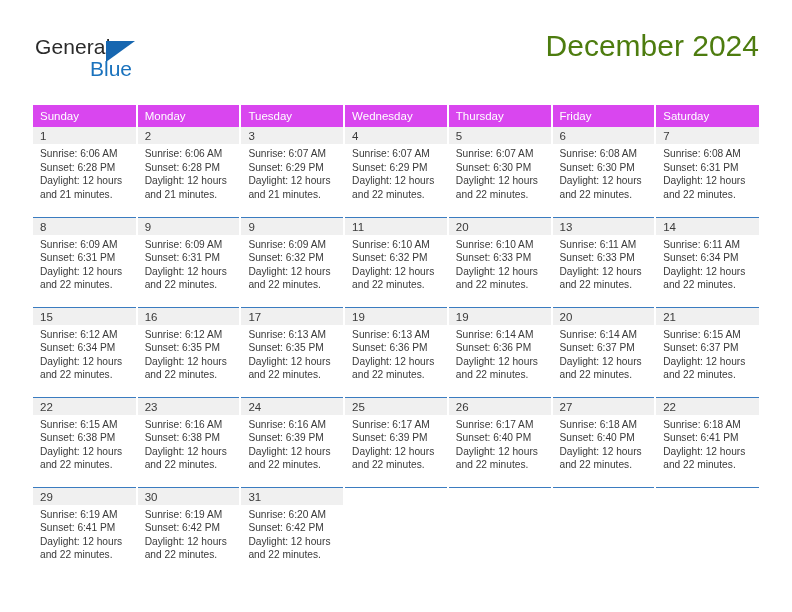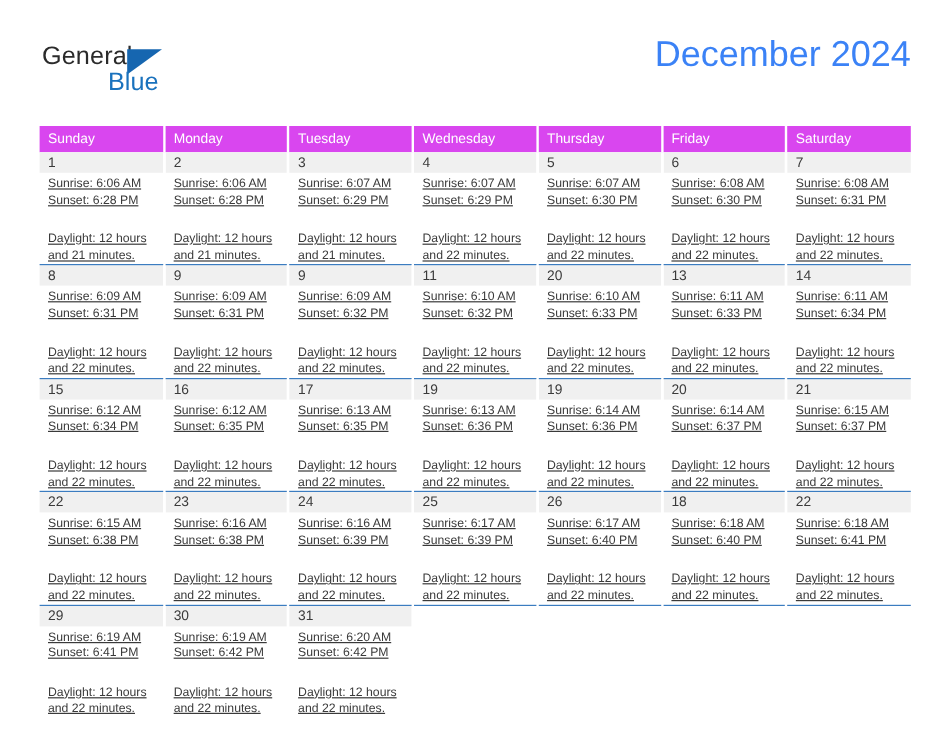--- a/index.html
+++ b/index.html
@@ -66,21 +66,21 @@
   }
 
   .title-block {
     position: absolute;
     right: 33px;
     top: 28px;
     text-align: right;
   }
   .cal-title {
     font-size: 30px;
-    color: #3b82f6;
+    color: #4d7c0f;
     line-height: 36px;
     font-weight: normal;
     margin: 0;
     white-space: nowrap;
   }
   .cal-subtitle {
     font-size: 15px;
     color: #1d1d1d;
     line-height: 22px;
     margin: 4px 0 0 0;
@@ -135,24 +135,23 @@
   }
   .daynum.empty {
     background: #ffffff;
   }
 
   .info {
     padding: 3px 5px 0 7px;
     font-size: 10.2px;
     color: #3a3a3a;
     line-height: 13.6px;
-    text-decoration: underline;
   }
   .info div { white-space: nowrap; }
-  .info .daylight { white-space: normal; margin-top: 19px; }
+  .info .daylight { white-space: normal; }
 </style>
 </head>
 <body>
 
 <div class="page">
 
   <div class="topbar">
 
     <div class="logo">
       <span class="logo-general">General</span>
@@ -388,21 +387,21 @@
           </td>
           <td>
             <span class="daynum">26</span>
             <div class="info">
               <div>Sunrise: 6:17 AM</div>
               <div>Sunset: 6:40 PM</div>
               <div class="daylight">Daylight: 12 hours and 22 minutes.</div>
             </div>
           </td>
           <td>
-            <span class="daynum">18</span>
+            <span class="daynum">27</span>
             <div class="info">
               <div>Sunrise: 6:18 AM</div>
               <div>Sunset: 6:40 PM</div>
               <div class="daylight">Daylight: 12 hours and 22 minutes.</div>
             </div>
           </td>
           <td>
             <span class="daynum">22</span>
             <div class="info">
               <div>Sunrise: 6:18 AM</div>

